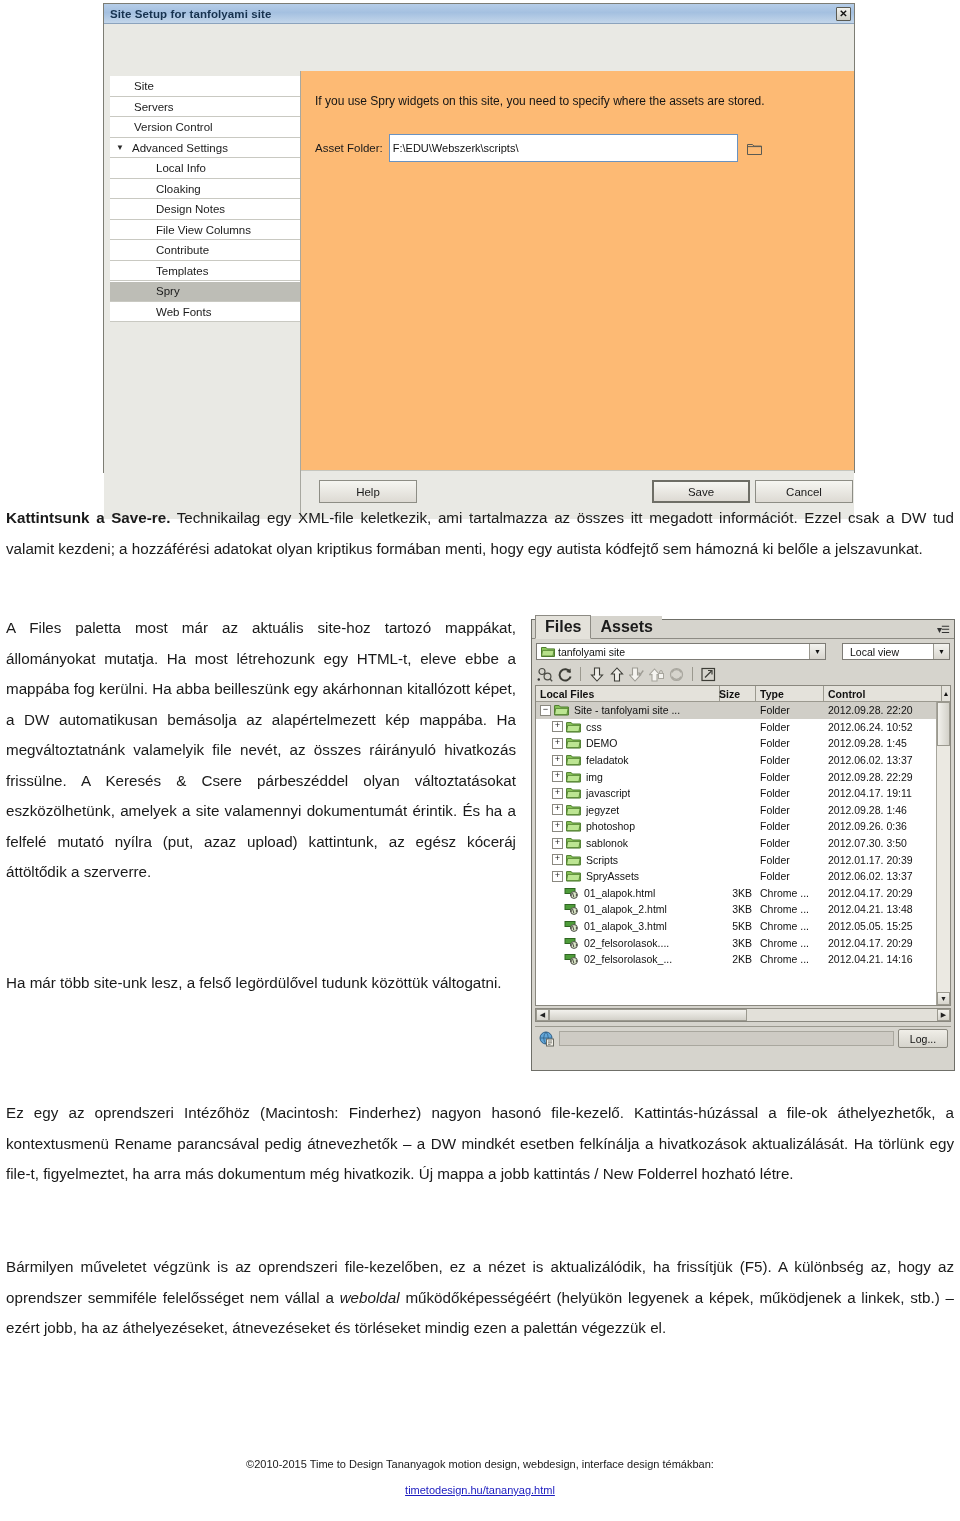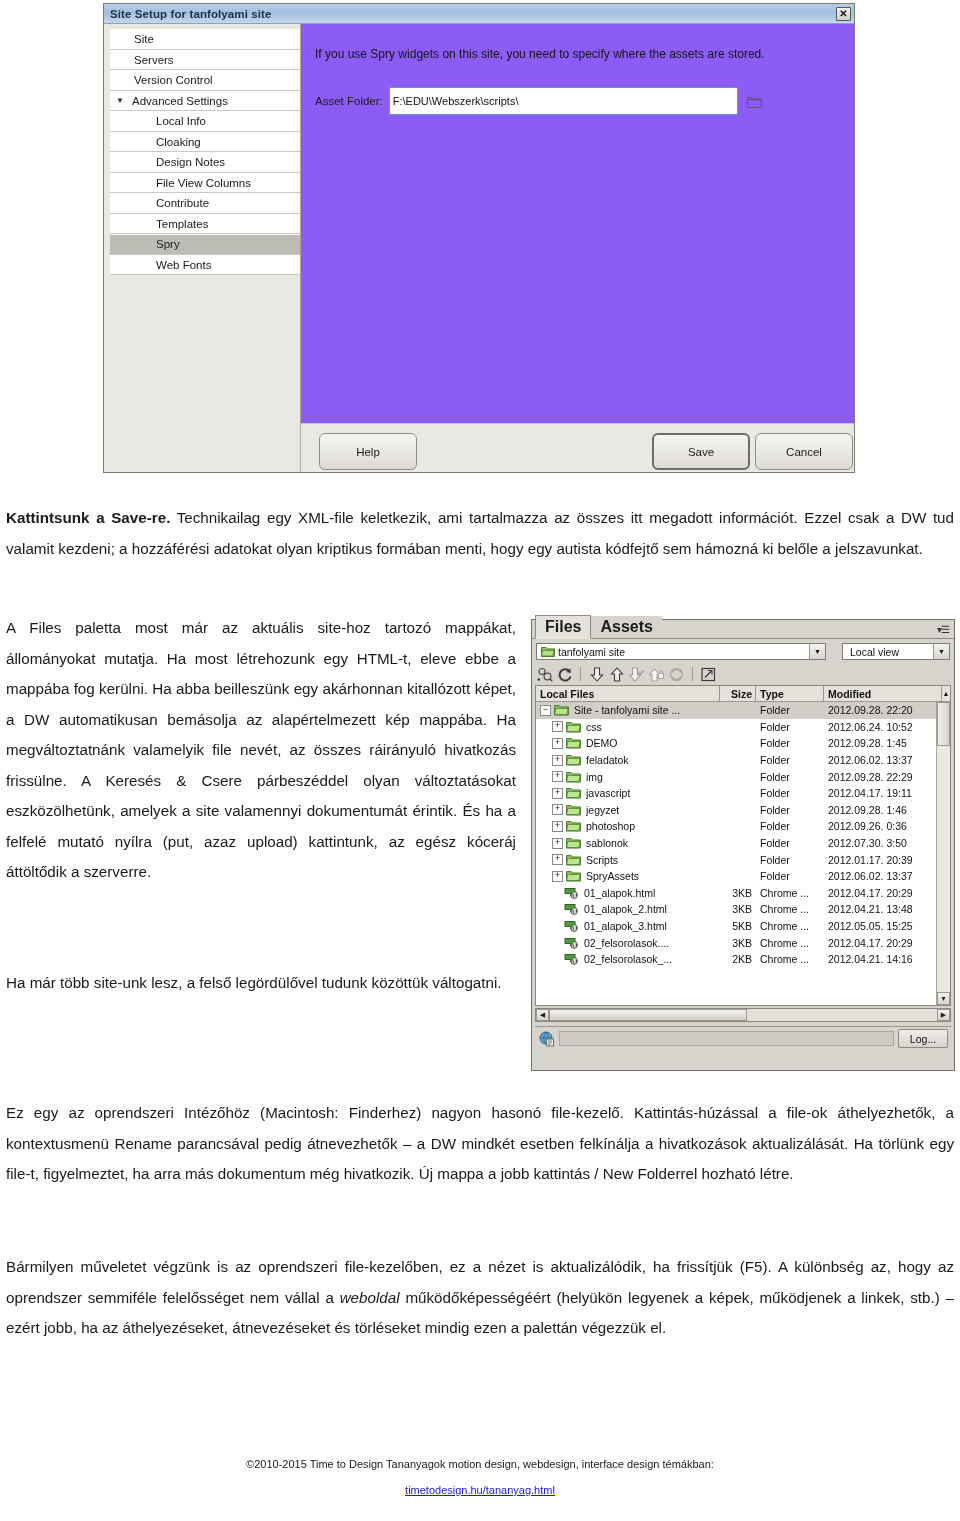--- a/index.html
+++ b/index.html
@@ -56,21 +56,22 @@
     font-size: 10px;
     font-weight: bold;
     line-height: 1;
     color: #111;
     box-sizing: border-box;
     cursor: pointer;
   }
   .dialog-body {
     display: flex;
     height: calc(100% - 20px);
-    background: #8b5cf6;
+    background: #fdba74;
+    margin-top: 47px;
   }
   .dlg-sidebar {
     width: 197px;
     background: #e9e9e4;
     border-right: 1px solid #a8a8a0;
     padding-top: 5px;
     box-sizing: border-box;
   }
   .nav-item {
     height: 20.5px;
@@ -145,24 +146,24 @@
     position: absolute;
     left: 0;
     right: 0;
     bottom: 0;
     height: 48px;
     border-top: 1px solid #c6c6be;
     background: #e9e9e4;
   }
   .btn {
     position: absolute;
-    height: 37px;
+    height: 23px;
     background: linear-gradient(to bottom,#f6f6f2,#dddad3);
     border: 1px solid #8d8d85;
-    border-radius: 6px;
+    border-radius: 0;
     font-size: 11.5px;
     color: #1a1a1a;
     display: flex;
     align-items: center;
     justify-content: center;
     box-sizing: border-box;
     cursor: pointer;
     font-family: "Liberation Sans", sans-serif;
   }
   .btn-help  { left: 18px;  top: 9px; width: 98px; }
@@ -287,21 +288,21 @@
     height: 16px;
     background: #e4e2db;
     border-bottom: 1px solid #9b998f;
     font-weight: bold;
     font-size: 10.5px;
     align-items: center;
     box-sizing: border-box;
   }
   .fp-head > div { border-right: 1px solid #9b998f; height: 100%; display:flex; align-items:center; box-sizing:border-box; }
   .col-name { width: 184px; padding-left: 4px; }
-  .col-size { width: 36px; justify-content: flex-end; padding-right: 3px; }
+  .col-size { width: 36px; justify-content: flex-end; padding-right: 15px; }
   .col-type { width: 68px; padding-left: 4px; }
   .col-mod  { width: 118px; padding-left: 4px; }
   .col-sort { flex: 1; justify-content: center; border-right: none !important; font-size: 7px; }
 
   .fp-rows { position: relative; }
   .frow {
     display: flex;
     height: 16.6px;
     align-items: center;
     font-size: 10.5px;
@@ -573,21 +574,21 @@
         <path d="M7 3.5 h4 v4" fill="none" stroke="#3c3c36" stroke-width="1.2"></path>
       </svg>
     </div>
   </div>
 
   <div class="fp-table">
     <div class="fp-head">
       <div class="col-name">Local Files</div>
       <div class="col-size">Size</div>
       <div class="col-type">Type</div>
-      <div class="col-mod">Modified</div>
+      <div class="col-mod">Control</div>
       <div class="col-sort">▲</div>
     </div>
     <div class="fp-rows" id="fp-rows">
         <div class="frow root">
           <div class="c-name">
             <span class="expander ind0">−</span>
             <span class="ficon"><svg width="15" height="12" viewBox="0 0 15 12">
                 <path d="M0.6 1.6 h4.6 l1.2 1.4 h8 v8 h-13.8 z" fill="#8dc95c" stroke="#4a7a2a" stroke-width="1"></path>
                 <path d="M1.7 4.4 h12.4 l-1.2 6.2 h-12.3 z" fill="#bce592" stroke="#4a7a2a" stroke-width="0.8"></path>
               </svg></span>

